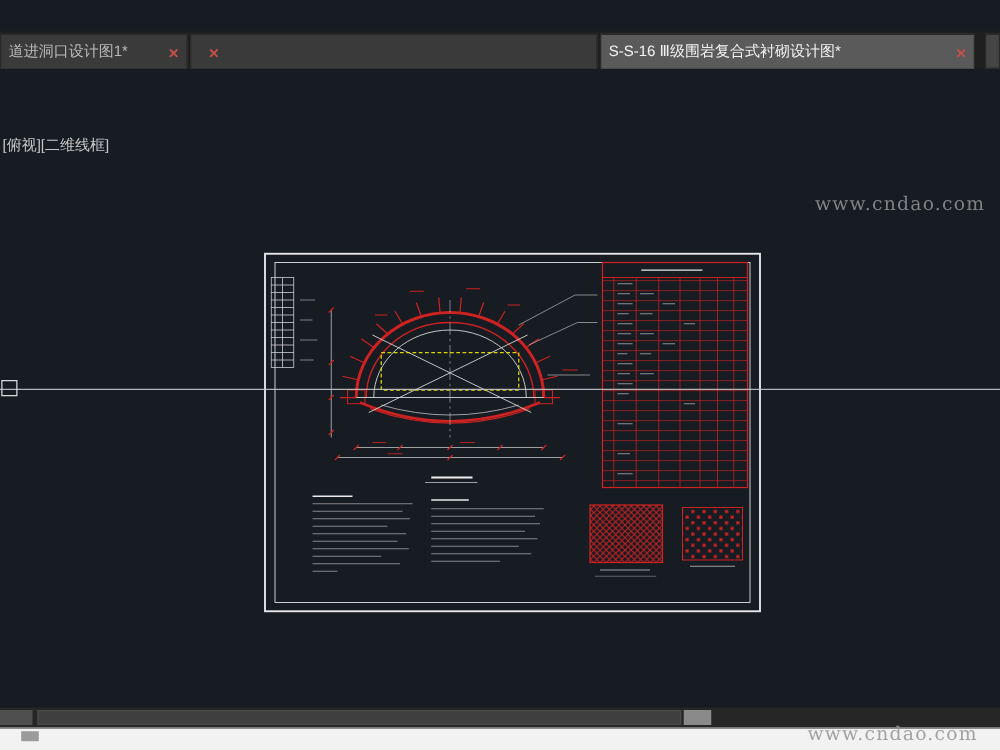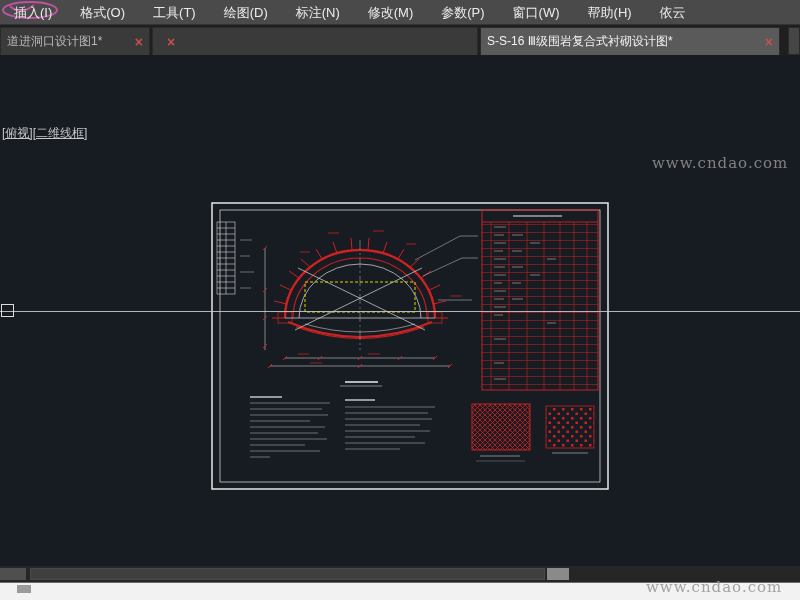--- a/index.html
+++ b/index.html
@@ -21,21 +21,21 @@
     display:flex; align-items:center; justify-content:space-between; padding:0 6px; overflow:hidden; }
   .dwg-tab .tab-label { font-size:12px; color:#b9b9b9; white-space:nowrap; overflow:hidden; }
   .dwg-tab.active { background:#5a5a5a; }
   .dwg-tab.active .tab-label { color:#f2f2f2; }
   .tab-close { color:#c4504a; font-size:14px; font-weight:bold; margin-left:8px; line-height:1; }
   .tab-w1 { width:150px; } .tab-w2 { width:326px; } .tab-w3 { width:300px;gap:15px; }
   #tab-sliver { position:absolute; right:0; bottom:0; width:12px; height:28px; background:#454545; border:1px solid #2a2a2a; }
 
   
   #canvas { position:absolute; left:0; top:55px; width:800px; height:511px; background:#171b22; }
-  #viewport-label { position:absolute; left:2px; top:70px; color:#c8c8c8; font-size:12px; z-index:10;text-decoration:underline; }
+  #viewport-label { position:absolute; left:2px; top:53px; color:#c8c8c8; font-size:12px; z-index:10; }
 
   #sheet-svg { position:absolute; left:210px; top:200px; z-index:5; }
 
   
   #crosshair-h { position:absolute; left:0; top:311px; width:800px; height:1px; background:#c8c8c8; opacity:.9; z-index:40; }
   #pickbox { position:absolute; left:1px; top:304px; width:13px; height:13px; border:1px solid #dcdcdc; z-index:41; }
 
   .watermark { position:absolute; color:#8d8d8d; font-size:15px; letter-spacing:1px;
     font-family:"DejaVu Serif", serif; opacity:.9; z-index:60; white-space:nowrap;margin-top:12px; }
   #watermark-1 { left:652px; top:142px; }
@@ -49,36 +49,20 @@
 
   
   #cmdbar { position:absolute; left:0; top:582px; width:800px; height:18px; background:#f2f2f2; border-top:1px solid #6a6a6a; z-index:20; }
   #cmdbar-handle { position:absolute; left:17px; top:2px; width:14px; height:8px; background:#9b9b9b; }
 </style>
 </head>
 <body>
 
 <div id="root">
 
-  <div id="menubar">
-    <svg id="logo-mark" width="70" height="24" viewBox="0 0 70 24">
-      <ellipse cx="30" cy="10" rx="27" ry="8" fill="none" stroke="#d857b8" stroke-width="2"></ellipse>
-      <path d="M10 6 Q 20 16 34 5" fill="none" stroke="#d857b8" stroke-width="2"></path>
-    </svg>
-    <span class="menu-item">插入(I)</span>
-    <span class="menu-item">格式(O)</span>
-    <span class="menu-item">工具(T)</span>
-    <span class="menu-item">绘图(D)</span>
-    <span class="menu-item">标注(N)</span>
-    <span class="menu-item">修改(M)</span>
-    <span class="menu-item">参数(P)</span>
-    <span class="menu-item">窗口(W)</span>
-    <span class="menu-item">帮助(H)</span>
-    <span class="menu-item">依云</span>
-  </div>
 
   <div id="tabbar">
     <div class="dwg-tab tab-w1">
       <span class="tab-label">道进洞口设计图1*</span>
       <span class="tab-close">×</span>
     </div>
     <div class="dwg-tab tab-w2">
       <span class="tab-close">×</span>
     </div>
     <div class="dwg-tab tab-w3 active">

